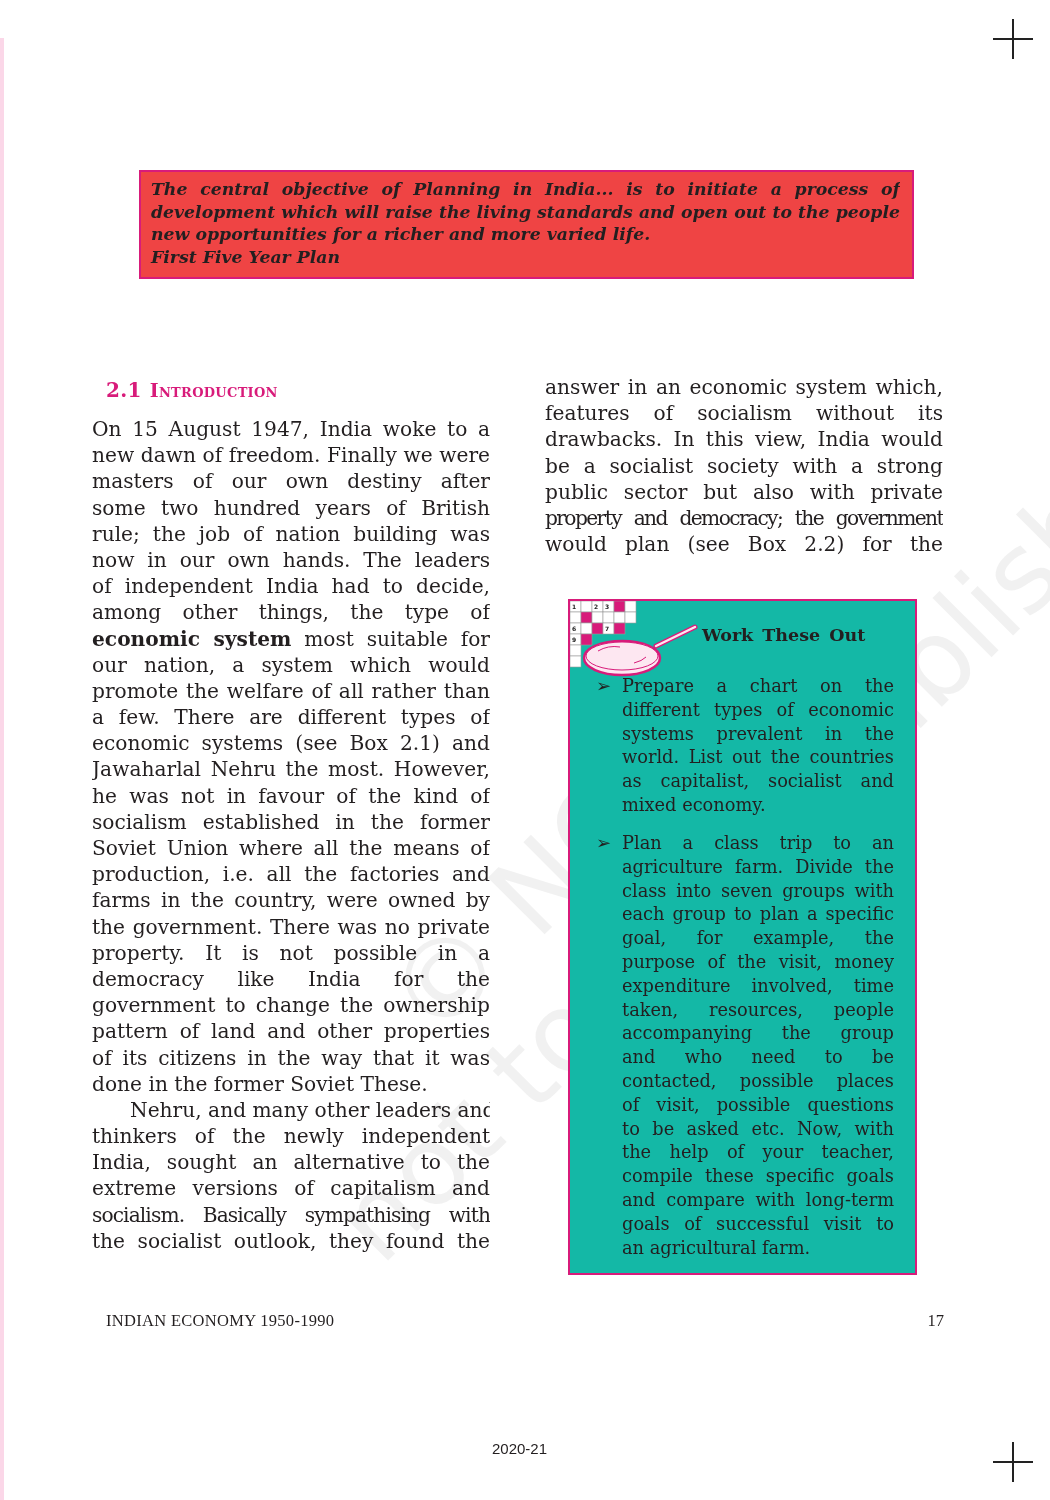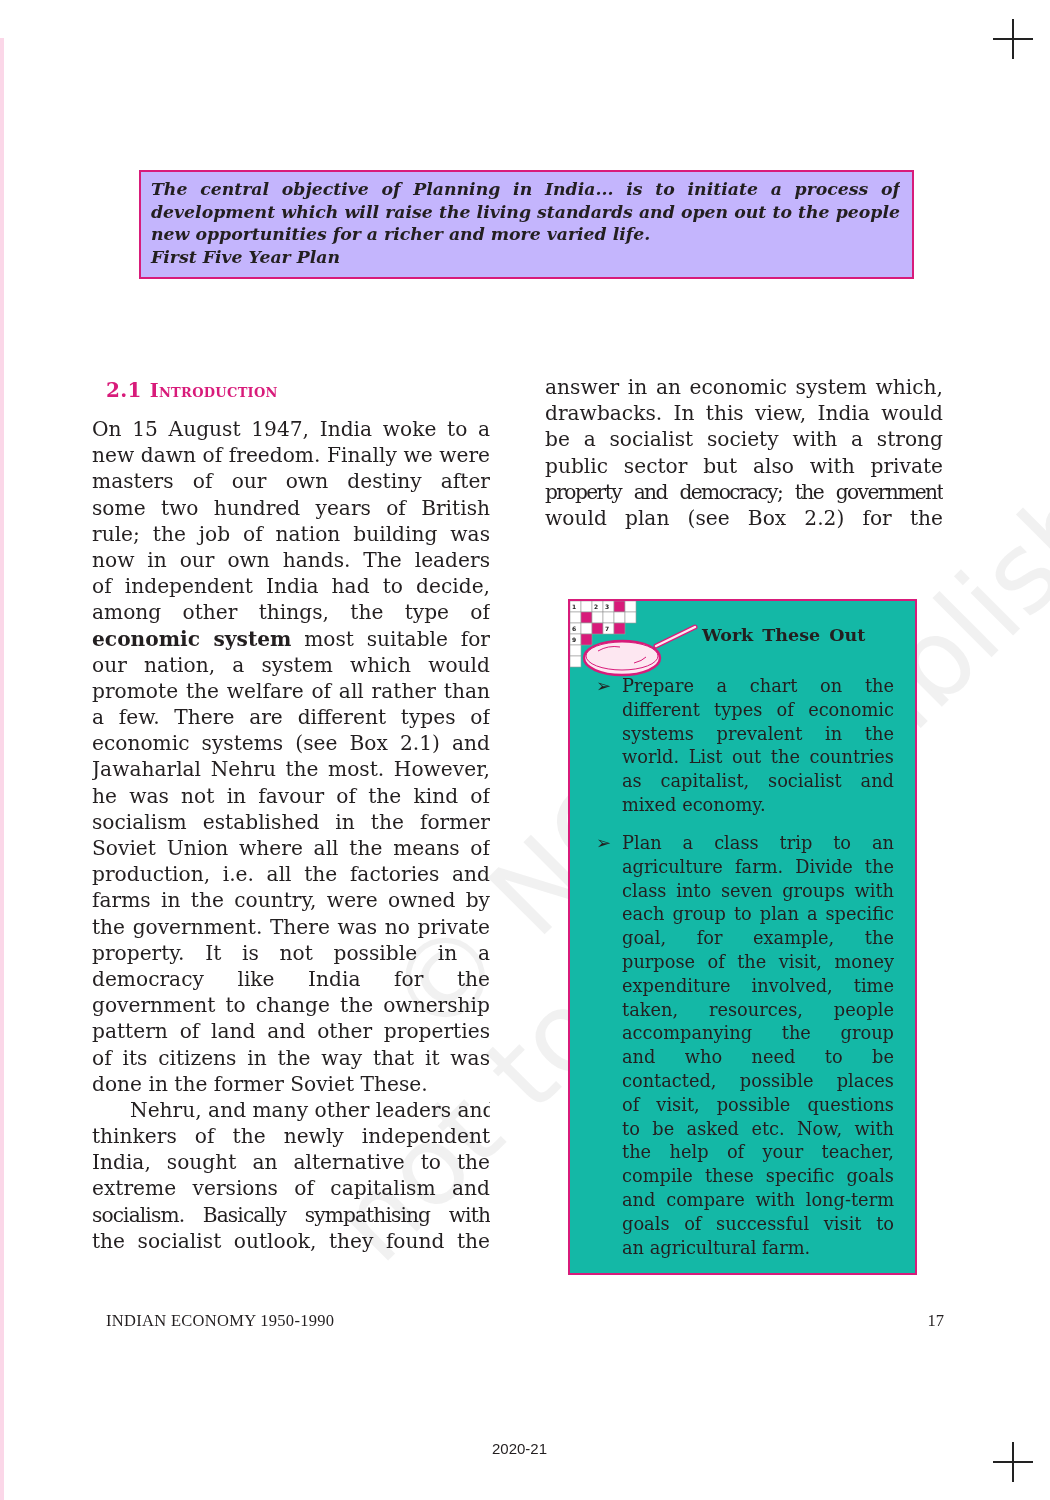--- a/index.html
+++ b/index.html
@@ -17,21 +17,21 @@
     .watermark {
       position: absolute; left: 180px; top: 760px; width: 900px; text-align: center;
       transform: rotate(-45deg); transform-origin: center;
       font-family: "DejaVu Sans", sans-serif; font-size: 110px; line-height: 120px;
       color: rgba(120,120,120,0.10); pointer-events: none; white-space: nowrap;
     }
     .watermark div { display: block; }
 
     .quote-box {
       position: absolute; left: 139px; top: 170px; width: 775px; height: 109px;
-      background: #c4b5fd; border: 2px solid #d81b7a;
+      background: #ef4444; border: 2px solid #d81b7a;
       padding: 6px 12px 0 10px;
       font-family: "DejaVu Serif", serif; font-style: italic; font-weight: bold;
       font-size: 17.3px; line-height: 22.5px; text-align: justify; color: #231f20;
     }
     .quote-box .quote-text { text-align: justify; text-align-last: left; }
     .quote-box .quote-source { margin-top: 0px; }
 
     .section-heading {
       position: absolute; left: 106px; top: 378px;
       color: #d81b7a; font-family: "DejaVu Serif", serif; font-weight: bold; font-size: 20px;
@@ -127,20 +127,21 @@
   <span class="line indent">Nehru, and many other leaders and</span>
   <span class="line">thinkers of the newly independent</span>
   <span class="line">India, sought an alternative to the</span>
   <span class="line">extreme versions of capitalism and</span>
   <span class="line tight">socialism. Basically sympathising with</span>
   <span class="line">the socialist outlook, they found the</span>
 </div>
 
 <div class="col col-right">
   <span class="line">answer in an economic system which,</span>
+  <span class="line">features of socialism without its</span>
   <span class="line">drawbacks. In this view, India would</span>
   <span class="line">be a socialist society with a strong</span>
   <span class="line">public sector but also with private</span>
   <span class="line tight" style="letter-spacing:-1.6px;">property and democracy; the government</span>
   <span class="line">would plan (see Box 2.2) for the</span>
 </div>
 
 <div class="work-box">
   <svg class="puzzle-icon" viewBox="0 0 130 80" xmlns="http://www.w3.org/2000/svg">
     <g stroke="#999" stroke-width="0.6" fill="none">

